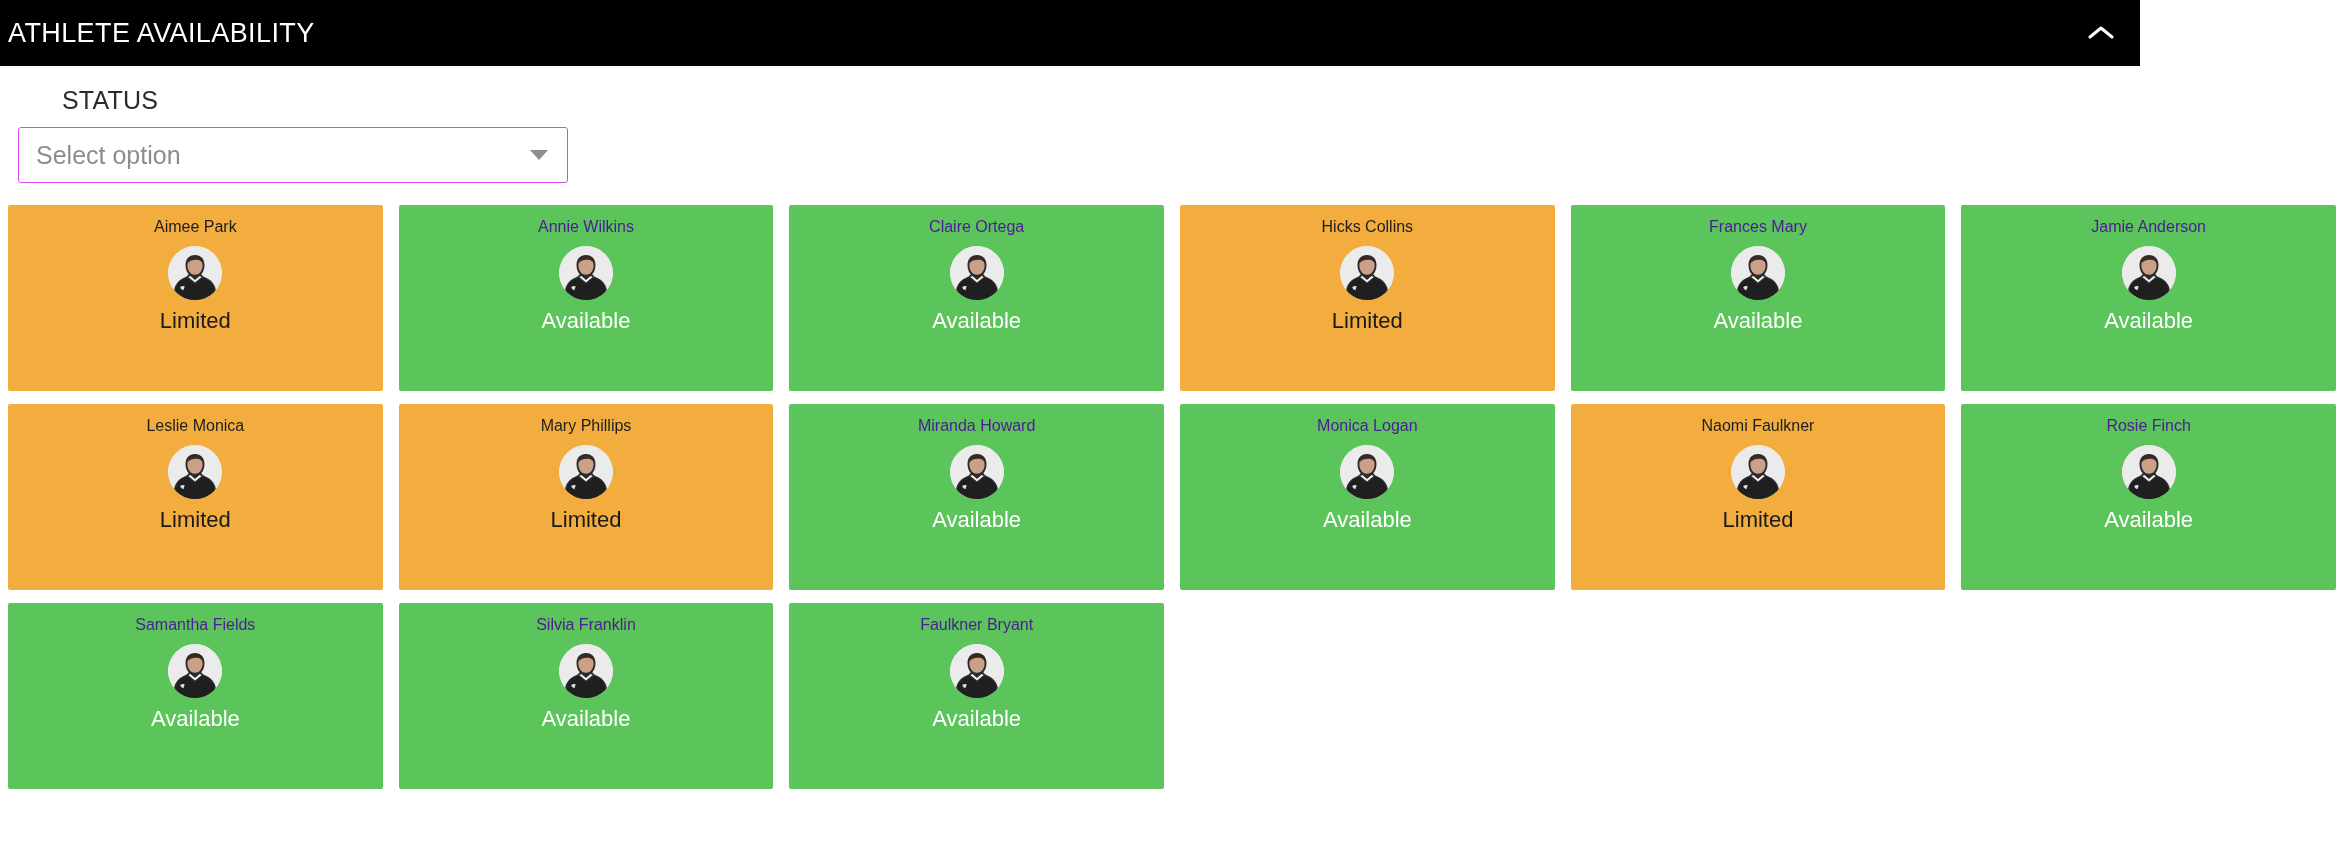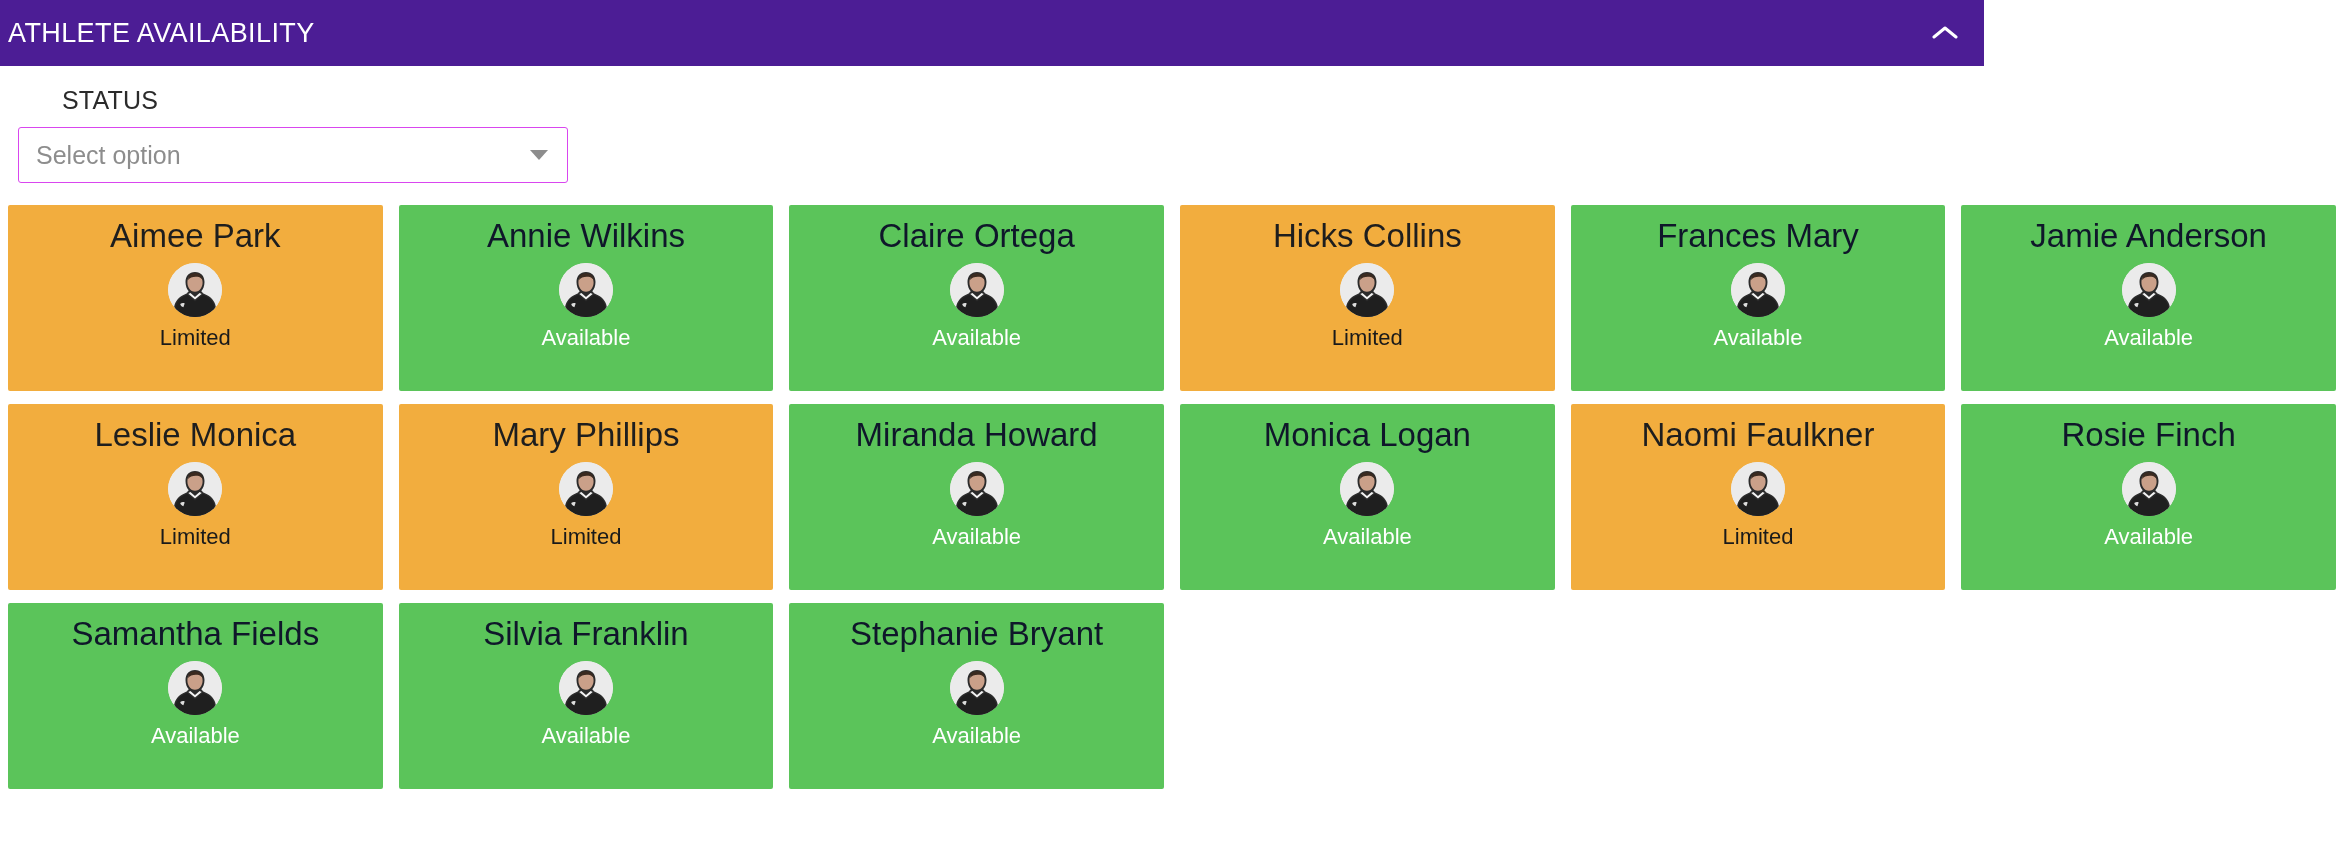--- a/index.html
+++ b/index.html
@@ -9,23 +9,23 @@
     width: 2342px;
     height: 848px;
     background: #ffffff;
     font-family: "Liberation Sans", sans-serif;
     overflow: hidden;
   }
 
   
   .panel-header {
     position: relative;
-    width: 1984px;
+    width: 2140px;
     height: 66px;
-    background: #4c1d95;
+    background: #000000;
     display: flex;
     align-items: center;
   }
   .panel-title {
     color: #ffffff;
     font-size: 27px;
     font-weight: 400;
     letter-spacing: 0.4px;
     margin-left: 8px;
     line-height: 1;
@@ -109,26 +109,26 @@
     padding-top: 14px;
   }
   .athlete-card.available {
     background: #5bc45a;
   }
   .athlete-card.limited {
     background: #f2ad3e;
   }
 
   .card-name {
-    font-size: 33px;
+    font-size: 16px;
     line-height: 1;
     font-weight: 400;
     white-space: nowrap;
   }
-  .athlete-card.available .card-name { color: #0f172a; }
+  .athlete-card.available .card-name { color: #4c1d95; }
   .athlete-card.limited  .card-name { color: #1e1e1e; }
 
   .avatar {
     width: 54px;
     height: 54px;
     border-radius: 50%;
     background: #ebebeb;
     margin-top: 11px;
     margin-bottom: 10px;
     position: relative;
@@ -400,21 +400,21 @@
             <path d="M20.2 13.6 c1.6 -2.4 4 -3.3 6.8 -3.3 c2.8 0 5.2 .9 6.8 3.3 c.7 1 .9 2.3 .8 3.6 c-.9 -1.6 -2.2 -2.6 -3.8 -3.1 c-2.3 -.7 -5 -.6 -7.6 .5 c-1.2 .5 -2.2 1.3 -2.9 2.5 c-.2 -1.2 0 -2.5 .7 -3.5 z" fill="#3a2a20"></path>
             <path d="M22.4 30 l4.6 4 l4.6 -4 l2.1 1 l-6.7 5.6 l-6.7 -5.6 z" fill="#f2f2f2"></path>
             <path d="M15.6 33.6 C11 36 7.5 40.6 7.5 46 l0 8 l39 0 l0 -8 c0 -5.4 -3.5 -10 -8.1 -12.4 l-3.6 -1.7 l-7.8 6.5 l-7.8 -6.5 z" fill="#1f1f1f"></path>
             <path d="M12.2 41 c1.6 -1 3.4 -1.2 4.5 -.4 l-1.3 3.6 c-1.5 -.4 -2.8 -1.4 -3.2 -3.2 z" fill="#dddddd"></path>
           </g>
         </svg>
       </div>
       <div class="card-status">Available</div>
     </div>
     <div class="athlete-card available">
-      <div class="card-name">Stephanie Bryant</div>
+      <div class="card-name">Faulkner Bryant</div>
       <div class="avatar">
         <svg width="54" height="54" viewBox="0 0 54 54" aria-hidden="true">
           <circle cx="27" cy="27" r="27" fill="#ebebeb"></circle>
           <g>
             <path d="M27 9 c-6 0 -9.5 4.2 -9.5 10 c0 4 1.4 7.4 3.2 9.3 c-1 .9 -1.6 1.9 -1.6 1.9 l-4.6 2.2 C9.8 34.8 6 40 6 46 l0 8 l42 0 l0 -8 c0 -6 -3.8 -11.2 -8.5 -13.6 l-4.6 -2.2 s-.6 -1 -1.6 -1.9 c1.8 -1.9 3.2 -5.3 3.2 -9.3 c0 -5.8 -3.5 -10 -9.5 -10 z" fill="#2b2b2b"></path>
             <path d="M27 11.5 c-5 0 -7.6 3.4 -7.6 8 c0 4.4 2.6 9.3 7.6 9.3 c5 0 7.6 -4.9 7.6 -9.3 c0 -4.6 -2.6 -8 -7.6 -8 z" fill="#caa089"></path>
             <path d="M20.2 13.6 c1.6 -2.4 4 -3.3 6.8 -3.3 c2.8 0 5.2 .9 6.8 3.3 c.7 1 .9 2.3 .8 3.6 c-.9 -1.6 -2.2 -2.6 -3.8 -3.1 c-2.3 -.7 -5 -.6 -7.6 .5 c-1.2 .5 -2.2 1.3 -2.9 2.5 c-.2 -1.2 0 -2.5 .7 -3.5 z" fill="#3a2a20"></path>
             <path d="M22.4 30 l4.6 4 l4.6 -4 l2.1 1 l-6.7 5.6 l-6.7 -5.6 z" fill="#f2f2f2"></path>
             <path d="M15.6 33.6 C11 36 7.5 40.6 7.5 46 l0 8 l39 0 l0 -8 c0 -5.4 -3.5 -10 -8.1 -12.4 l-3.6 -1.7 l-7.8 6.5 l-7.8 -6.5 z" fill="#1f1f1f"></path>
             <path d="M12.2 41 c1.6 -1 3.4 -1.2 4.5 -.4 l-1.3 3.6 c-1.5 -.4 -2.8 -1.4 -3.2 -3.2 z" fill="#dddddd"></path>

